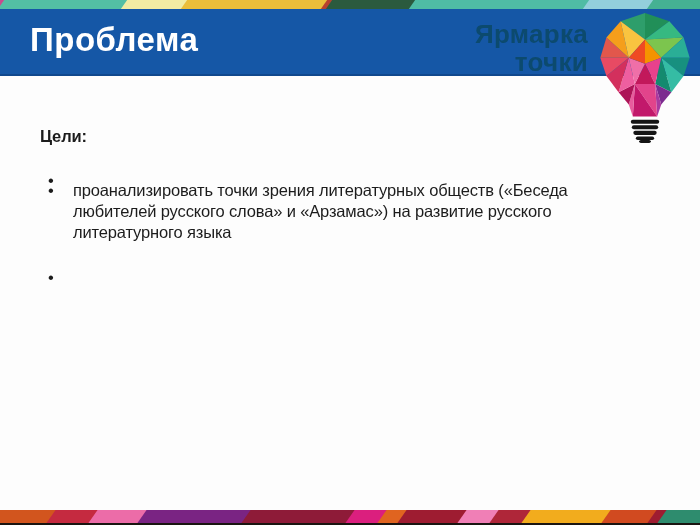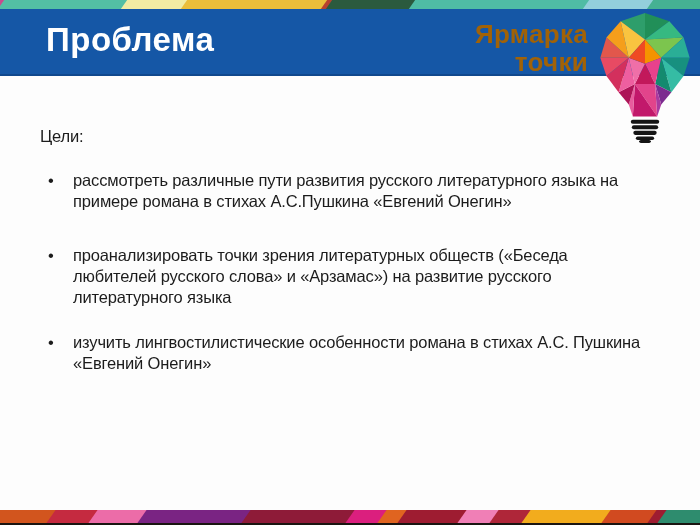--- a/index.html
+++ b/index.html
@@ -12,39 +12,39 @@
   .strip{position:absolute;left:0;width:700px;display:flex;overflow:hidden;}
   .strip-top{top:0;height:9px;}
   .strip-bottom{bottom:2px;height:13px;}
   .strip .seg{flex:0 0 auto;height:100%;transform:skewX(-35deg);}
   .bottom-edge{position:absolute;bottom:0;left:0;width:700px;height:2px;background:#1A1511;}
   
   .header{
     position:absolute;top:9px;left:0;width:700px;height:67px;
     background:var(--header_blue,#1557A6);
     border-bottom:2px solid #10488D;
-    display:flex;align-items:center;box-sizing:border-box;padding-left:46px;
+    display:flex;align-items:center;box-sizing:border-box;padding-left:30px;
   }
   .page-title{
     color:#fff;font-size:33px;font-weight:700;letter-spacing:.5px;line-height:1;
     padding-bottom:4px;
   }
   .logo-text{
     position:absolute;top:20px;right:112px;z-index:3;text-align:right;
-    color:#a16207;font-weight:700;font-size:26px;line-height:28px;letter-spacing:.3px;
+    color:#0c4a6e;font-weight:700;font-size:26px;line-height:28px;letter-spacing:.3px;
   }
   .bulb{position:absolute;top:11px;right:4px;width:102px;height:132px;z-index:3;}
   
   .body{
     position:absolute;top:76px;left:0;width:700px;box-sizing:border-box;
     padding:50px 45px 0 40px;
     color:var(--body_text,#1C1C1C);
     font-size:16.5px;line-height:21px;letter-spacing:-0.15px;
   }
-  .sec-heading{margin:0;}
+  .sec-heading{margin:0;font-weight:bold;}
   .mb23{margin-bottom:23px;} .mb33{margin-bottom:33px;} .mb24{margin-bottom:24px;}
   .bullet{position:relative;padding-left:33px;max-width:592px;}
   .bullet .dot{position:absolute;left:8px;top:0;}
 </style>
 </head>
 <body>
 
 <div class="slide">
 
   <div class="strip strip-top">
@@ -103,32 +103,30 @@
     <rect x="41" y="123.5" width="18" height="3.5" rx="1.75" fill="#151515"></rect>
     <ellipse cx="50" cy="128.5" rx="6" ry="2" fill="#151515"></ellipse>
   </svg>
 
   <div class="body">
 
     <p class="sec-heading mb23">Цели:</p>
 
     <div class="bullet mb33">
       <span class="dot">•</span>
-      <span>рассмотреть различные пути развития русского литературного языка на примере романа в стихах А.С.Пушкина «Евгений Онегин»</span>
     </div>
 
 
     <div class="bullet mb24">
       <span class="dot">•</span>
       <span>проанализировать точки зрения литературных обществ («Беседа любителей русского слова» и «Арзамас») на развитие русского литературного языка</span>
     </div>
 
     <div class="bullet">
       <span class="dot">•</span>
-      <span>изучить лингвостилистические особенности романа в стихах А.С. Пушкина «Евгений Онегин»</span>
     </div>
 
   </div>
 
   <div class="strip strip-bottom">
       <div class="seg" style="background: rgb(210, 85, 30); width: 69px; margin: 0px -6px;"></div>
       <div class="seg" style="background: rgb(197, 42, 64); width: 54px; margin: 0px -6px;"></div>
       <div class="seg" style="background: rgb(236, 108, 168); width: 61px; margin: 0px -6px;"></div>
       <div class="seg" style="background: rgb(122, 36, 131); width: 116px; margin: 0px -6px;"></div>
       <div class="seg" style="background: rgb(142, 27, 56); width: 116px; margin: 0px -6px;"></div>

